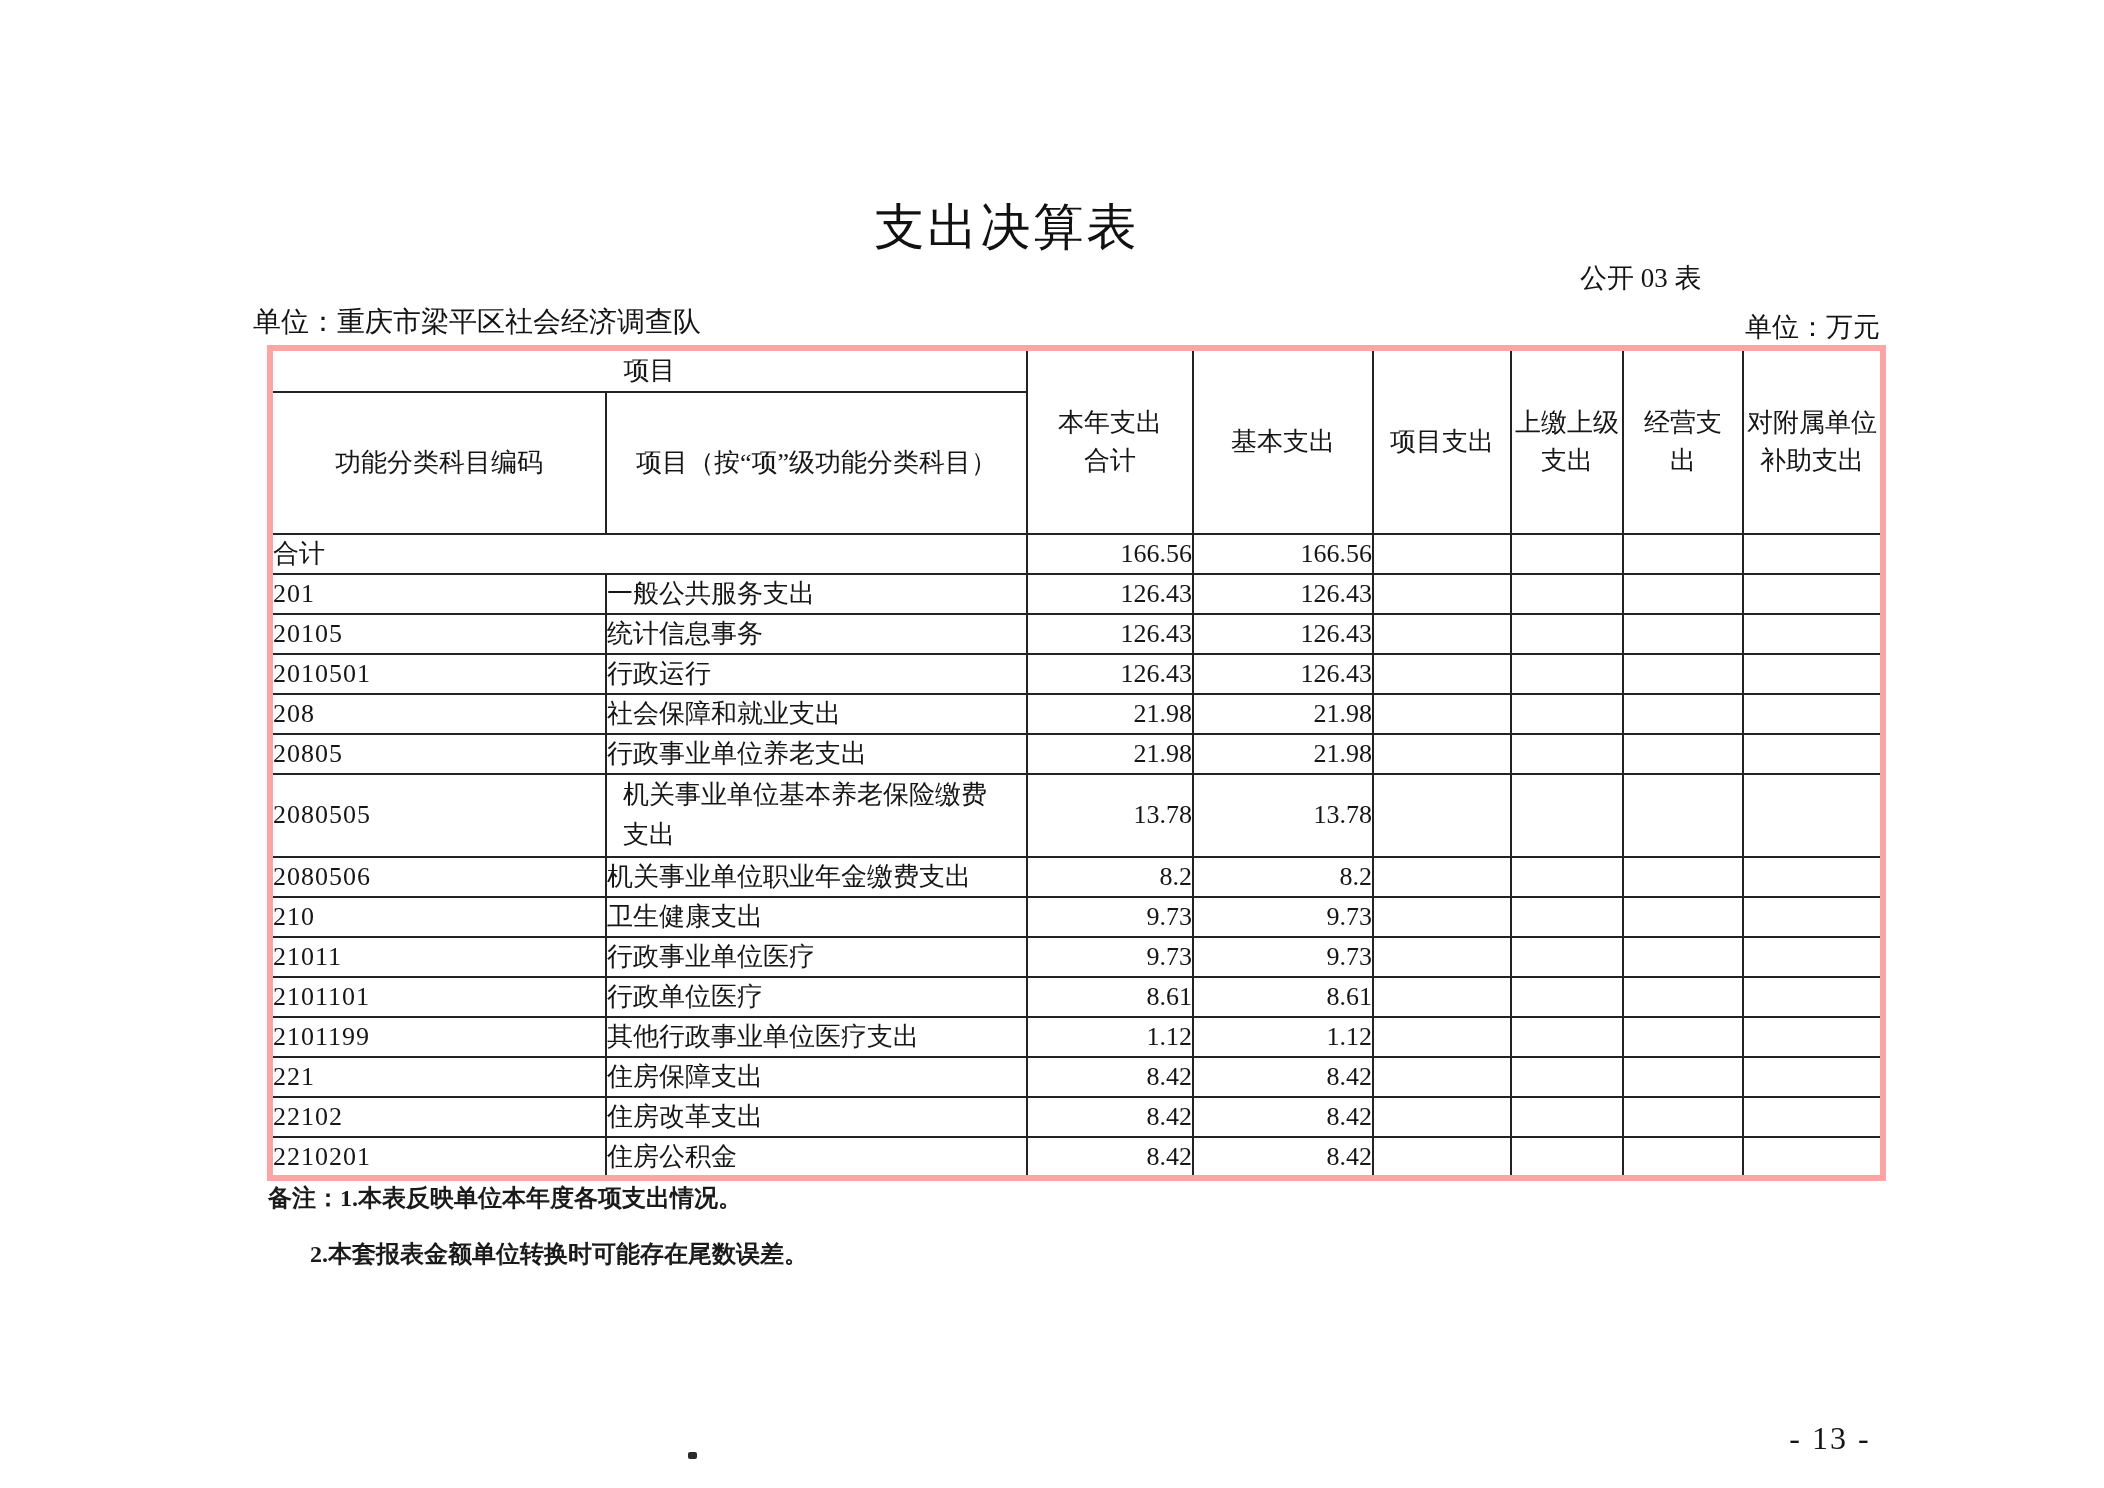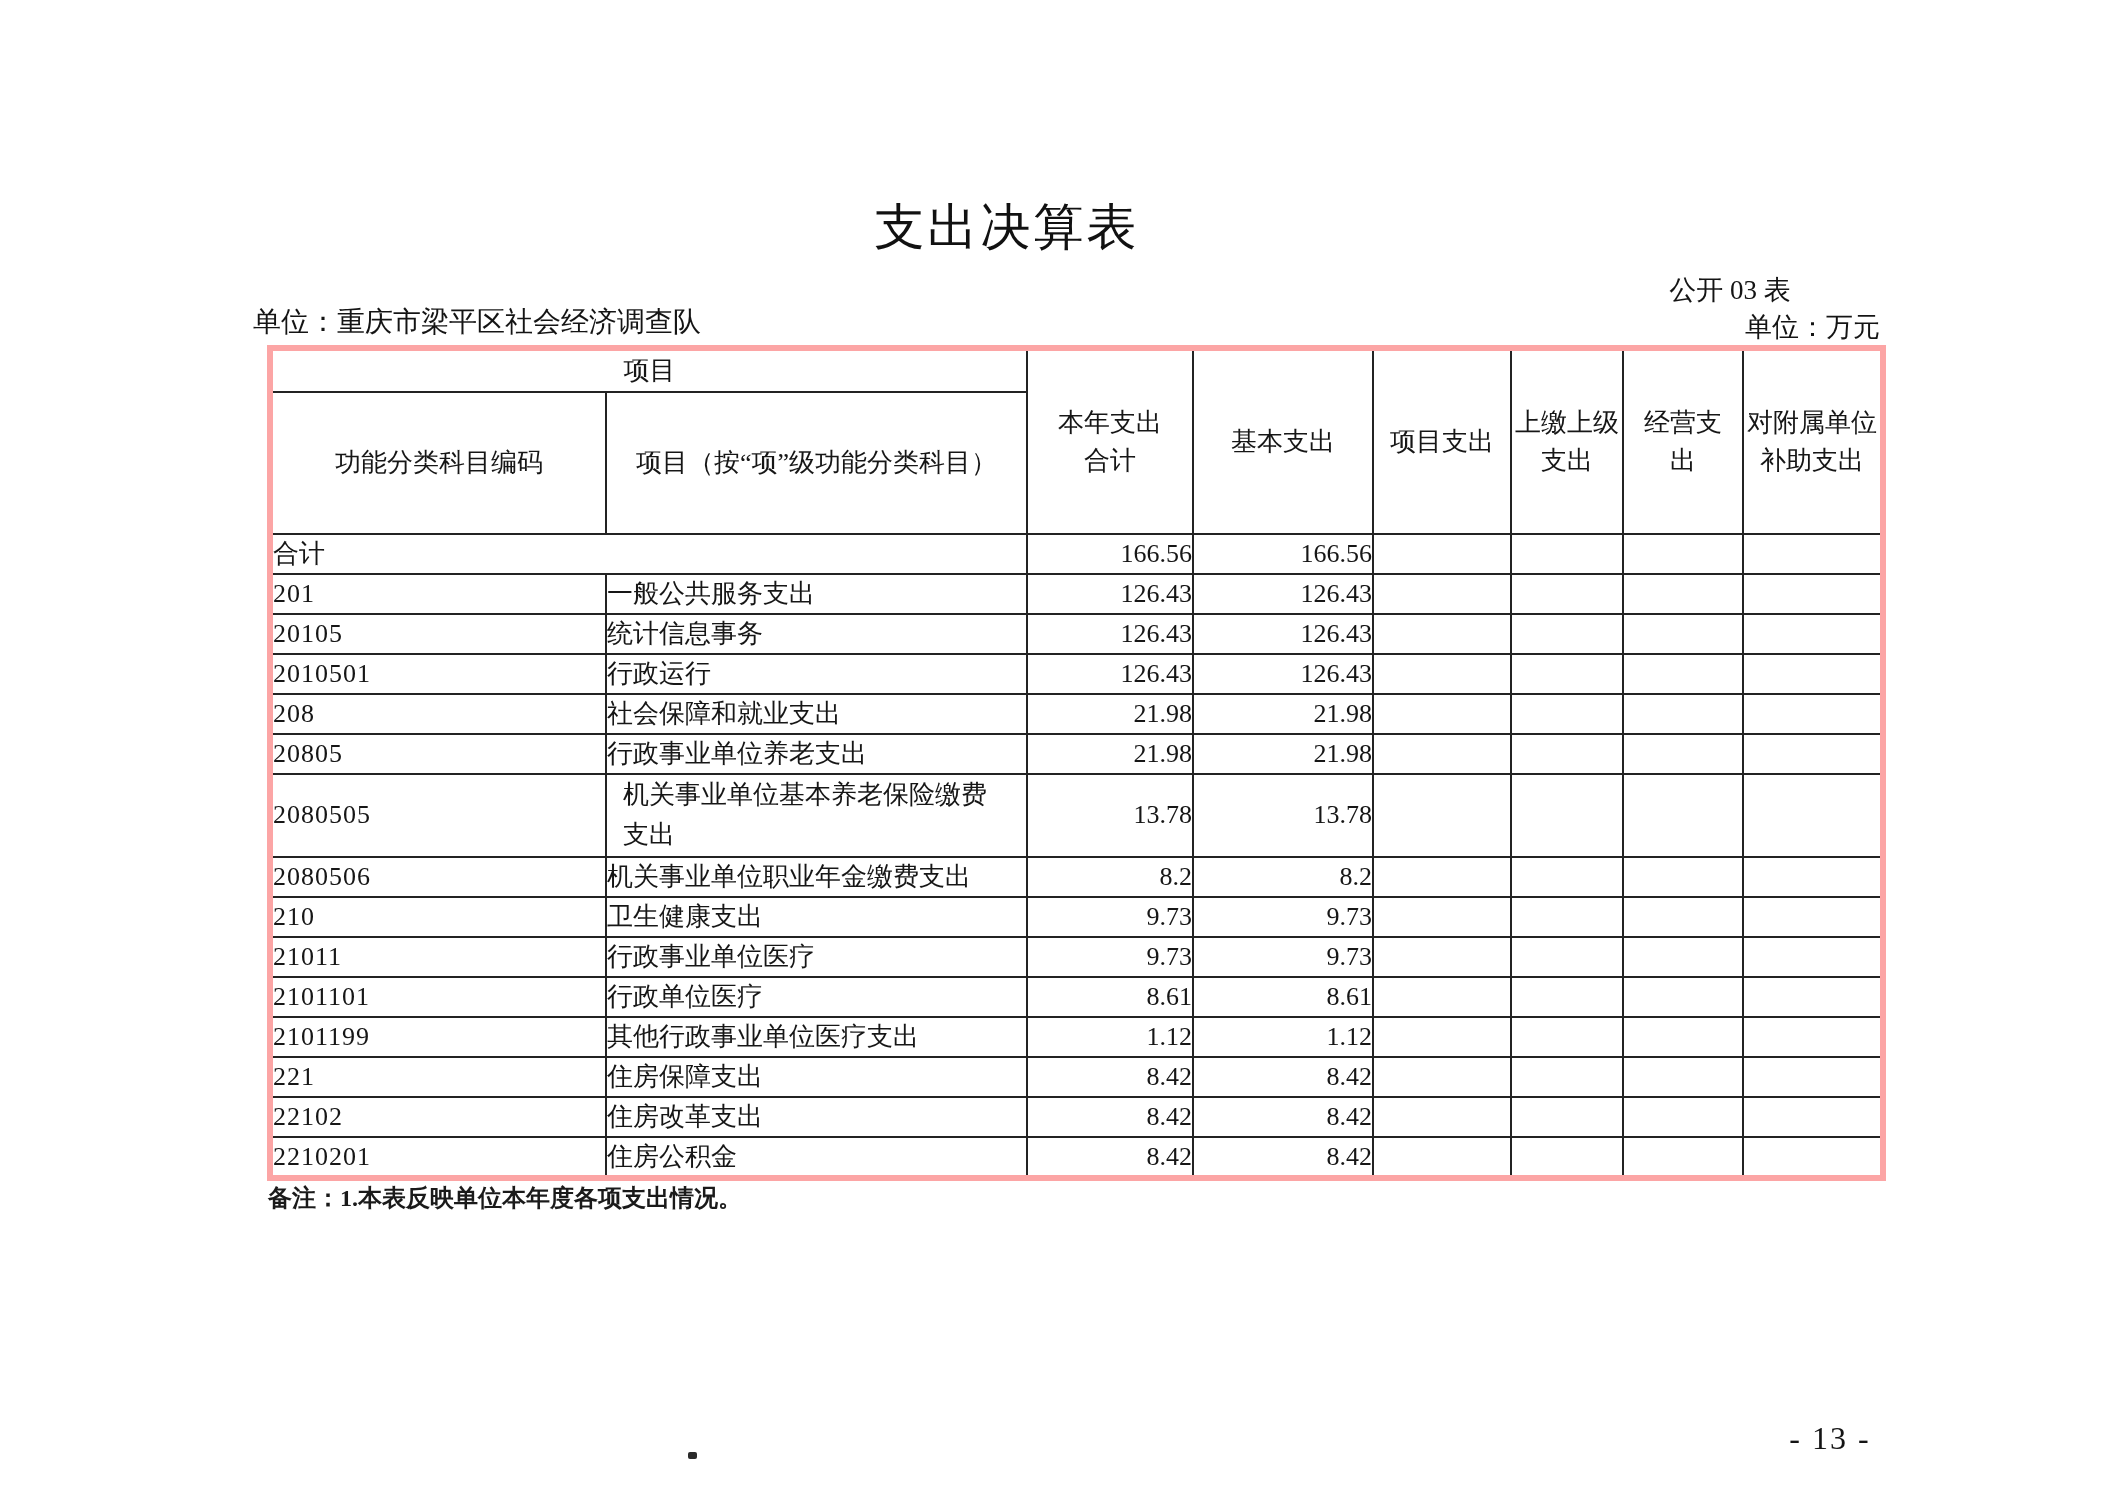--- a/index.html
+++ b/index.html
@@ -6,22 +6,22 @@
   body{
     width:2104px;height:1488px;position:relative;overflow:hidden;
     background:#ffffff;color:#141414;
     font-family:"Liberation Serif","DejaVu Serif",serif;
   }
   .page-title{
     position:absolute;top:194px;left:0;width:2014px;
     text-align:center;font-size:50px;letter-spacing:3px;color:#111;
   }
   .form-code{
-    position:absolute;top:272px;left:1580px;width:300px;
-    text-align:center;font-size:27px;
+    position:absolute;top:260px;left:1580px;width:300px;
+    text-align:left;font-size:27px;
   }
   .currency-unit{
     position:absolute;top:309px;left:1580px;width:300px;
     text-align:right;font-size:27px;
   }
   .org-unit{
     position:absolute;top:303px;left:253px;font-size:28px;
   }
   table.main{
     position:absolute;top:345px;left:267px;
@@ -242,16 +242,17 @@
       <td class="num"></td>
       <td class="num"></td>
       <td class="num"></td>
       <td class="num"></td>
     </tr>
   </tbody>
 </table>
 
 <div class="notes">
   <div class="line1"><span>备注：</span><span>1.本表反映单位本年度各项支出情况。</span></div>
+  <div class="line2">2.本套报表金额单位转换时可能存在尾数误差。</div>
 </div>
 
 <div class="page-number">- 13 -</div>
 <div class="speck"></div>
 
 </body></html>

